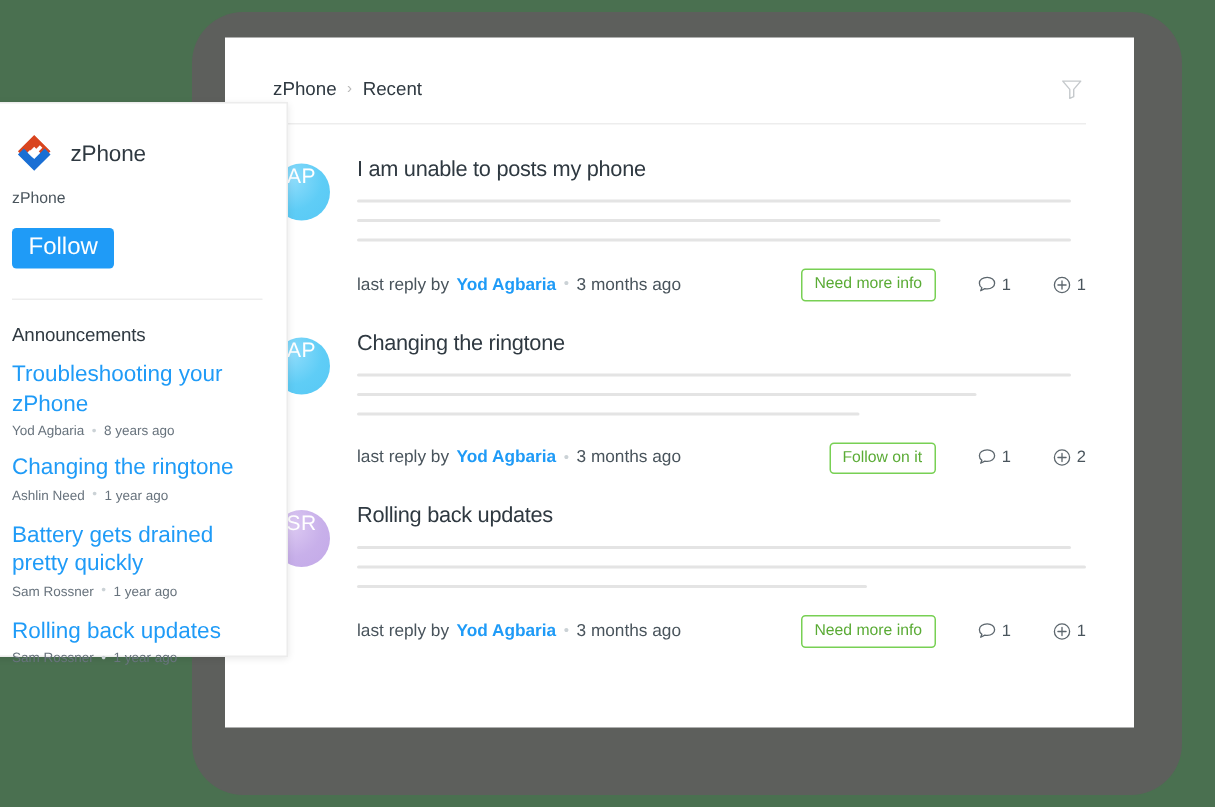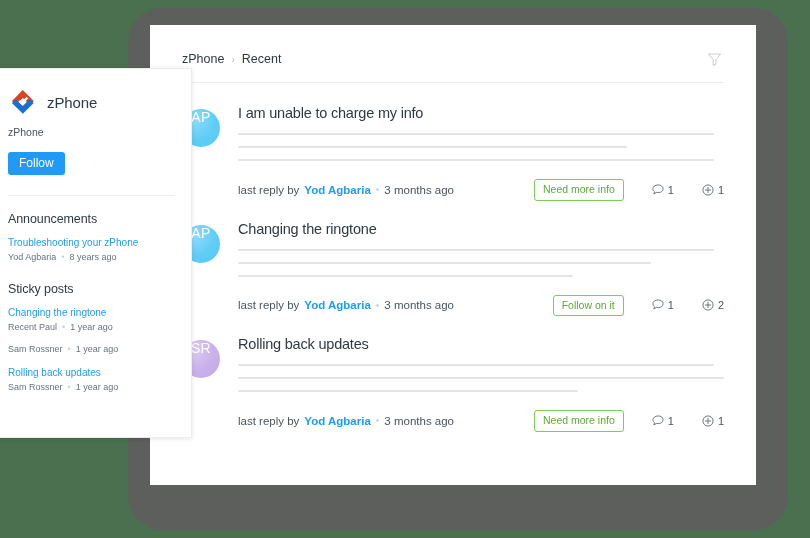--- a/index.html
+++ b/index.html
@@ -76,21 +76,21 @@
   .brand-sub {
     margin-top: 9px;
     font-size: 10.5px;
     color: #49545c;
   }
   .follow-button {
     margin-top: 14px;
     display: inline-block;
     background: #1f9bf7;
     color: #ffffff;
-    font-size: 12px;
+    font-size: 16px;
     padding: 5px 11px 6px;
     border-radius: 3px;
     border: none;
     cursor: pointer;
     line-height: 1;
     font-family: "Liberation Sans", sans-serif;
   }
   .side-divider {
     margin-top: 20px;
     height: 1px;
@@ -103,21 +103,21 @@
     color: #2f3941;
     letter-spacing: -0.1px;
   }
   .side-list {
     margin-top: 10px;
   }
   .side-item { margin-bottom: 12px; }
   .side-item:last-child { margin-bottom: 0; }
   .side-item-link {
     display: block;
-    font-size: 10px;
+    font-size: 15px;
     color: #1f9bf7;
     text-decoration: none;
     line-height: 1.3;
   }
   .side-item-meta {
     margin-top: 3px;
     font-size: 9px;
     color: #68737d;
     display: flex;
     align-items: center;
@@ -268,21 +268,21 @@
         </div>
       </div>
 
       <div class="post-list">
 
         <div class="post-row">
           <div class="avatar avatar-blue">
             <span>AP</span>
           </div>
           <div class="post-body">
-            <h3 class="post-title">I am unable to charge my info</h3>
+            <h3 class="post-title">I am unable to posts my phone</h3>
             <div class="skeleton">
               <div class="skeleton-line" style="width:98%"></div>
               <div class="skeleton-line" style="width:80%"></div>
               <div class="skeleton-line" style="width:98%"></div>
             </div>
             <div class="post-footer">
               <div class="post-meta">
                 <span>last reply by</span>
                 <a class="author" href="#">Yod Agbaria</a>
                 <span class="dot">•</span>
@@ -424,31 +424,31 @@
       <div class="side-item">
         <a class="side-item-link" href="#">Troubleshooting your zPhone</a>
         <div class="side-item-meta">
           <span>Yod Agbaria</span>
           <span class="dot">•</span>
           <span class="side-item-time">8 years ago</span>
         </div>
       </div>
     </div>
 
-    <div class="side-section-title" style="margin-top:20px">Sticky posts</div>
     <div class="side-list">
       <div class="side-item">
         <a class="side-item-link" href="#">Changing the ringtone</a>
         <div class="side-item-meta">
-          <span>Recent Paul</span>
+          <span>Ashlin Need</span>
           <span class="dot">•</span>
           <span class="side-item-time">1 year ago</span>
         </div>
       </div>
       <div class="side-item">
+        <a class="side-item-link" href="#">Battery gets drained pretty quickly</a>
         <div class="side-item-meta">
           <span>Sam Rossner</span>
           <span class="dot">•</span>
           <span class="side-item-time">1 year ago</span>
         </div>
       </div>
       <div class="side-item">
         <a class="side-item-link" href="#">Rolling back updates</a>
         <div class="side-item-meta">
           <span>Sam Rossner</span>

